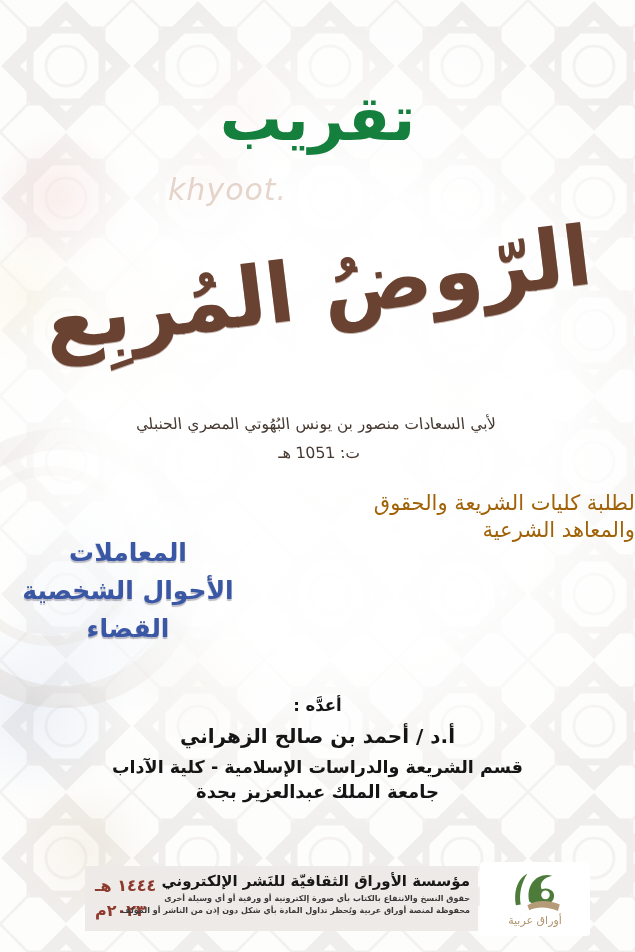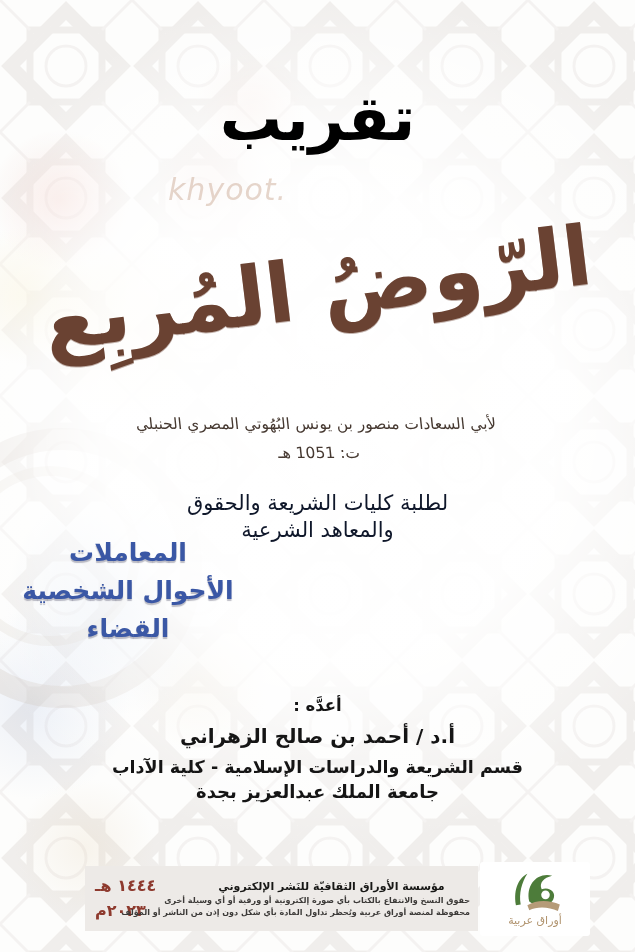--- a/index.html
+++ b/index.html
@@ -19,41 +19,41 @@
     radial-gradient(circle at 35px 705px, rgba(188,203,233,.26), transparent 95px),
     radial-gradient(circle at 200px 680px, rgba(228,212,178,.22), transparent 70px),
     radial-gradient(circle at 85px 848px, rgba(224,204,170,.20), transparent 70px);}
   .medallion{position:absolute;left:-78px;top:428px;width:236px;height:236px;border-radius:50%;
     border:22px solid rgba(203,193,182,.27);}
   .medallion-inner{position:absolute;left:-40px;top:466px;width:160px;height:160px;border-radius:50%;
     border:10px solid rgba(203,193,182,.20);}
   .watermark{position:absolute;top:172px;left:168px;font-size:30px;font-style:italic;
     color:rgba(182,138,108,.35);letter-spacing:1px;direction:ltr;}
   .top-title{position:absolute;top:88px;left:0;right:0;text-align:center;
-    font-size:62px;font-weight:bold;color:#000000;line-height:1;}
+    font-size:62px;font-weight:bold;color:#15803d;line-height:1;}
   .main-title{position:absolute;top:232px;left:0;right:0;text-align:center;
     font-size:82px;font-weight:bold;color:#6a4232;transform:rotate(-7deg);line-height:1.4;
     text-shadow:0 1px 0 rgba(106,66,50,.4);}
   .author-block{position:absolute;top:410px;left:0;right:0;text-align:center;
     color:#463931;font-size:15.5px;font-weight:500;line-height:1.9;transform:skewX(6deg);}
-  .audience-block{position:absolute;top:490px;left:0;right:0;text-align:center;
-    color:#0f172a;font-size:21px;font-weight:500;line-height:1.27;}
+  .audience-block{position:absolute;top:490px;left:0;right:0;
+    color:#a16207;font-size:21px;font-weight:500;line-height:1.27;}
   .topics{position:absolute;top:534px;left:12px;width:232px;text-align:center;
     color:#3a57a5;font-weight:bold;font-size:25px;line-height:38px;
     text-shadow:0 1.5px 1px rgba(40,40,70,.30);}
   .prepared{position:absolute;top:695px;left:0;right:0;text-align:center;color:#151515;}
   .prepared .lbl{font-size:16.5px;font-weight:bold;line-height:1.3;}
   .prepared .name{font-size:20px;font-weight:bold;margin-top:8px;}
   .prepared .dept{font-size:17.5px;font-weight:bold;margin-top:9px;}
   .prepared .univ{font-size:18px;font-weight:bold;margin-top:4px;}
   .strip{position:absolute;left:85px;top:866px;width:393px;height:65px;background:#edeae7;}
   .strip-dates{position:absolute;left:10px;top:8px;width:92px;text-align:left;
     color:#8e3a2e;font-weight:bold;font-size:16px;line-height:1.55;direction:rtl;}
   .strip-pub{position:absolute;right:8px;left:108px;top:5px;text-align:center;}
-  .strip-pub .pub-title{font-size:11px;font-weight:bold;color:#171715;white-space:nowrap;line-height:1.4;margin-top:8px;}
+  .strip-pub .pub-title{font-size:15px;font-weight:bold;color:#171715;white-space:nowrap;line-height:1.4;}
   .strip-pub .pub-rights{font-size:8px;font-weight:bold;color:#3c3a38;line-height:1.5;white-space:nowrap;margin-top:1px;}
   .logo-box{position:absolute;left:480px;top:862px;width:110px;height:74px;background:#ffffff;
     border-radius:3px;display:flex;flex-direction:column;align-items:center;justify-content:center;}
   .logo-text{font-size:11px;color:#b1946f;margin-top:1px;font-weight:500;}
 </style>
 </head>
 <body>
 
 <div class="page">
 

